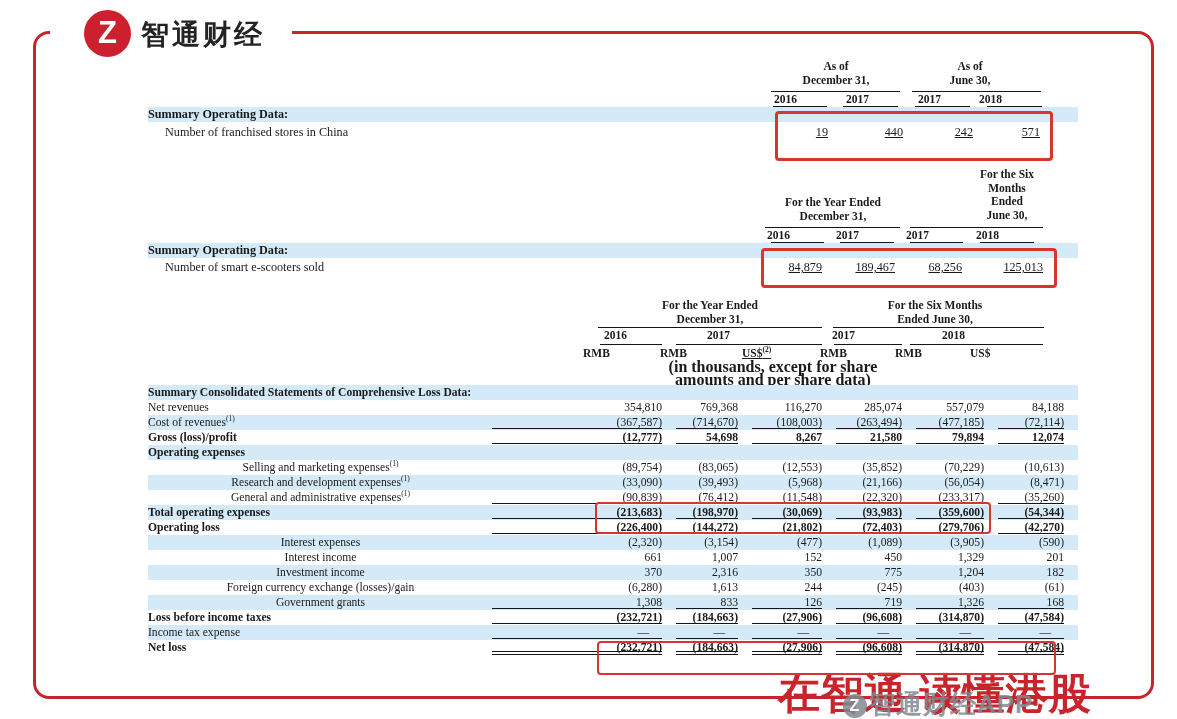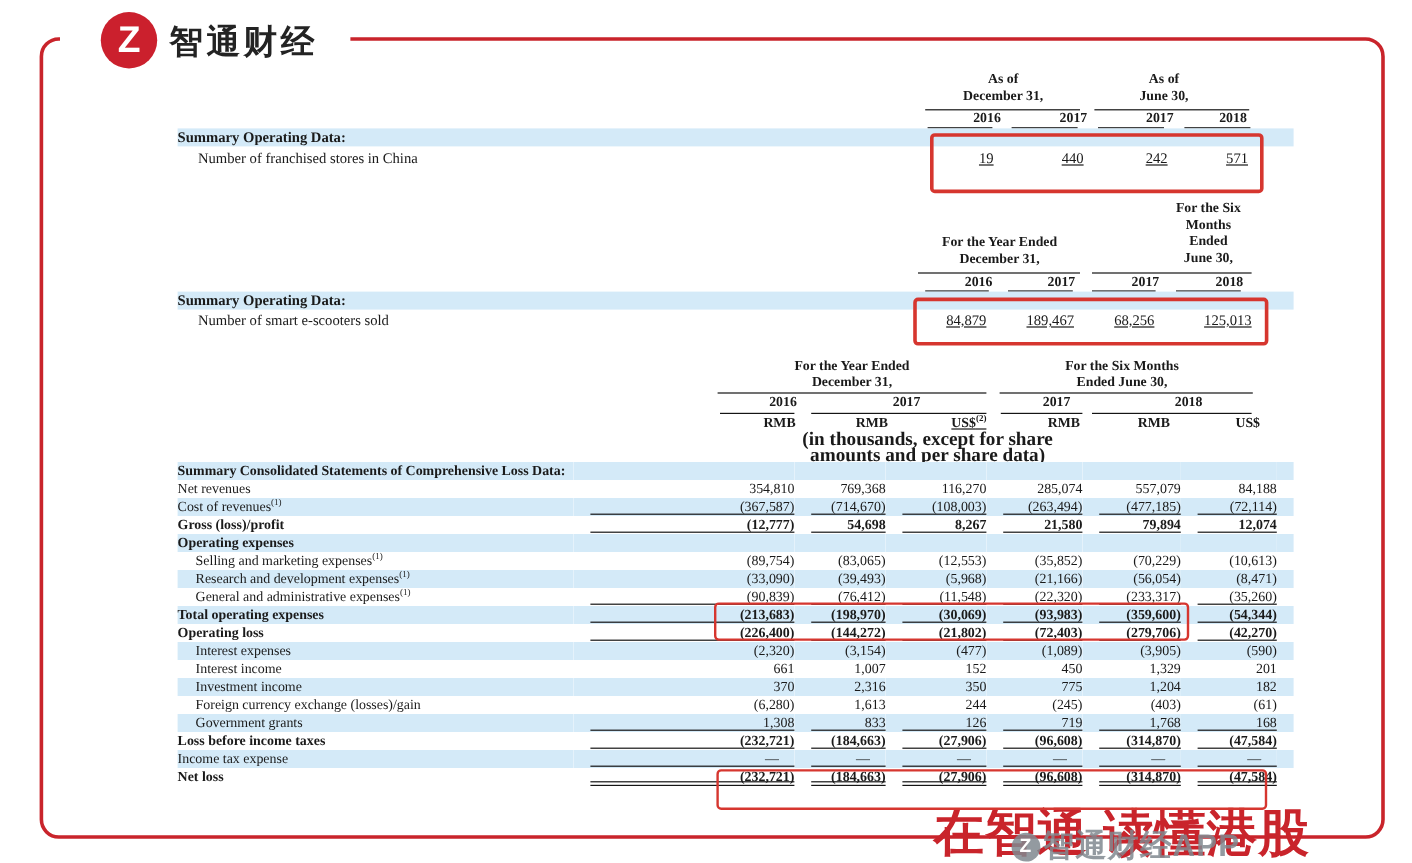--- a/index.html
+++ b/index.html
@@ -19,37 +19,37 @@
               font-family:"Liberation Sans","DejaVu Sans",sans-serif;letter-spacing:3px;
               color:#232323;z-index:3;}
 
   
   .tbl{position:absolute;left:148px;width:930px;z-index:2;}
   .t1{top:60px;height:86px;}
   .t2{top:168px;height:112px;}
   .t3{top:297px;height:378px;}
   .grp{position:absolute;font-weight:bold;font-size:11.5px;line-height:13.5px;
        text-align:center;white-space:pre-line;}
-  .yr{position:absolute;font-weight:bold;font-size:11.5px;width:60px;text-align:right;}
+  .yr{position:absolute;font-weight:bold;font-size:11.5px;width:60px;text-align:left;}
   .rule{position:absolute;height:1.4px;background:#141414;}
   .stripe{position:absolute;left:0;width:930px;height:15px;background:#d4eaf8;}
   .seclbl{font-weight:bold;font-size:12.2px;line-height:15px;display:block;}
   .drow{position:absolute;left:0;width:930px;font-size:12.2px;height:17px;line-height:17px;}
   .dlbl{padding-left:17px;}
   .dnum{position:absolute;width:90px;text-align:right;top:0;text-decoration:underline;}
 
   
   table.fin{position:absolute;left:0;top:88px;width:930px;border-collapse:collapse;
             table-layout:fixed;font-size:11.6px;}
   table.fin td{height:15px;padding:0;vertical-align:middle;}
   table.fin td.lbl{white-space:nowrap;overflow:visible;}
   table.fin td.n{text-align:right;position:relative;}
   table.fin tr:nth-child(odd){background:#d4eaf8;}
   table.fin tr.bold{font-weight:bold;}
-  table.fin tr.ind td.lbl{padding-left:15px;}
+  table.fin tr.ind td.lbl{padding-left:15px;text-align:center;}
   table.fin tr.dash td.n{padding-right:13px;}
   table.fin tr.ul td.n::after{content:"";position:absolute;left:14px;right:0;bottom:1px;
             height:1.3px;background:#151515;}
   table.fin tr.dbl td.n::after{content:"";position:absolute;left:14px;right:0;bottom:0;
             height:4px;border-top:1.4px solid #151515;border-bottom:1.4px solid #151515;
             box-sizing:border-box;}
   sup{font-size:7.5px;line-height:0;}
 
   
   .rbox{position:absolute;border:3px solid #d6362f;border-radius:4px;z-index:5;}
@@ -316,21 +316,21 @@
           <td class="n">(403)</td>
           <td class="n">(61)</td>
           <td class="sp"></td>
         </tr>
           <tr class="ind ul">
           <td class="lbl"><span>Government grants</span><sup></sup></td>
           <td class="n">1,308</td>
           <td class="n">833</td>
           <td class="n">126</td>
           <td class="n">719</td>
-          <td class="n">1,768</td>
+          <td class="n">1,326</td>
           <td class="n">168</td>
           <td class="sp"></td>
         </tr>
           <tr class="bold ul">
           <td class="lbl"><span>Loss before income taxes</span><sup></sup></td>
           <td class="n">(232,721)</td>
           <td class="n">(184,663)</td>
           <td class="n">(27,906)</td>
           <td class="n">(96,608)</td>
           <td class="n">(314,870)</td>

